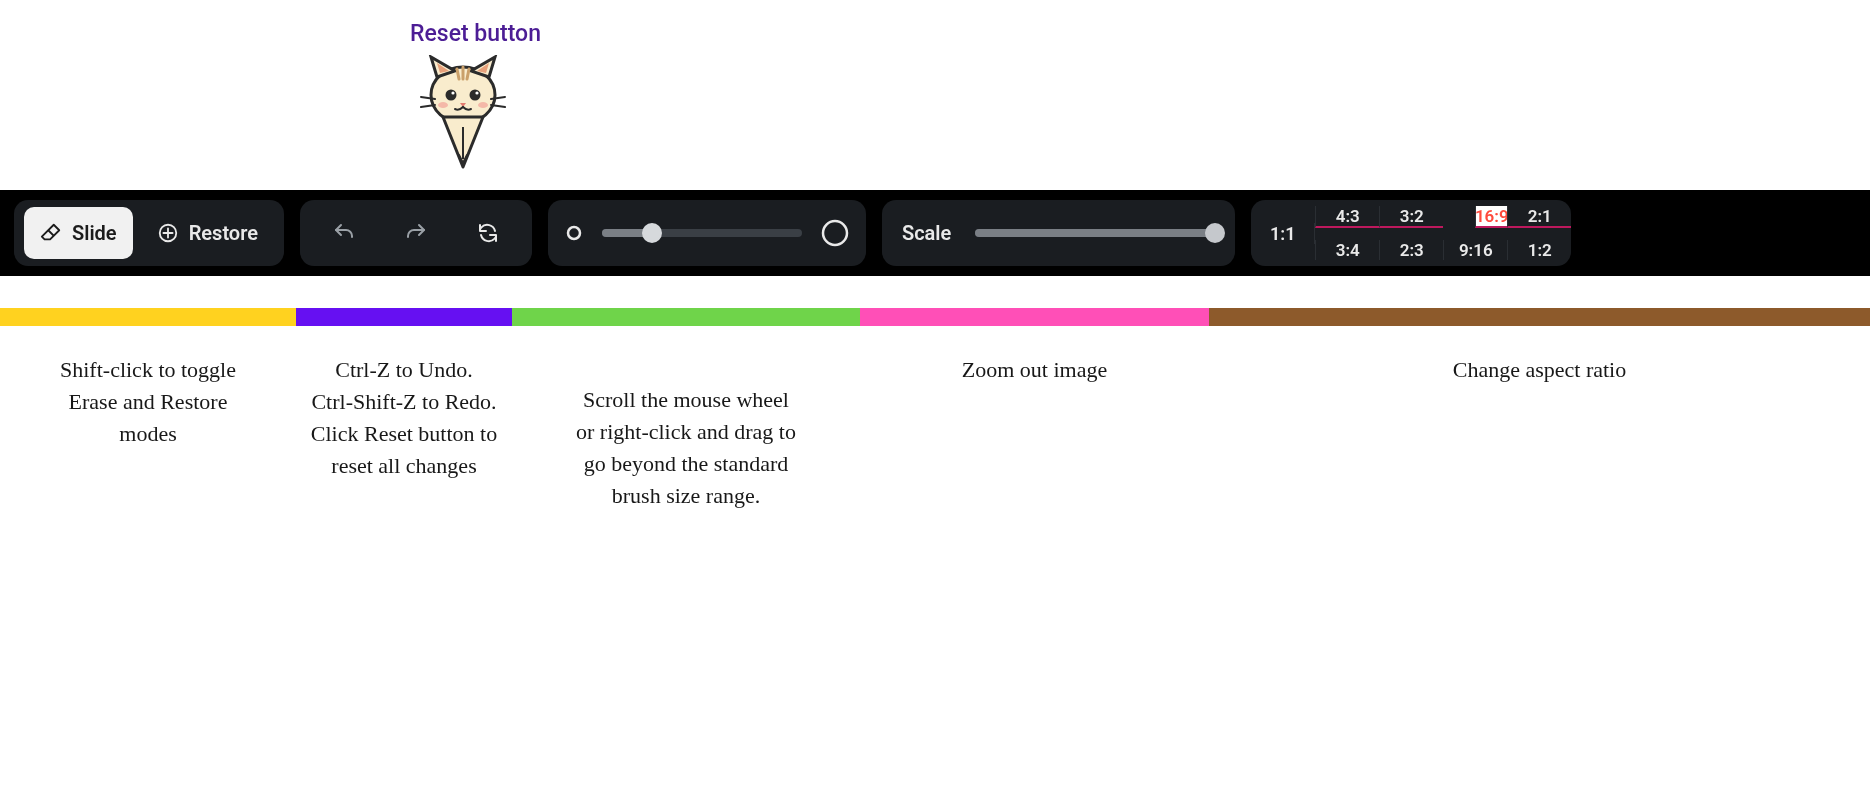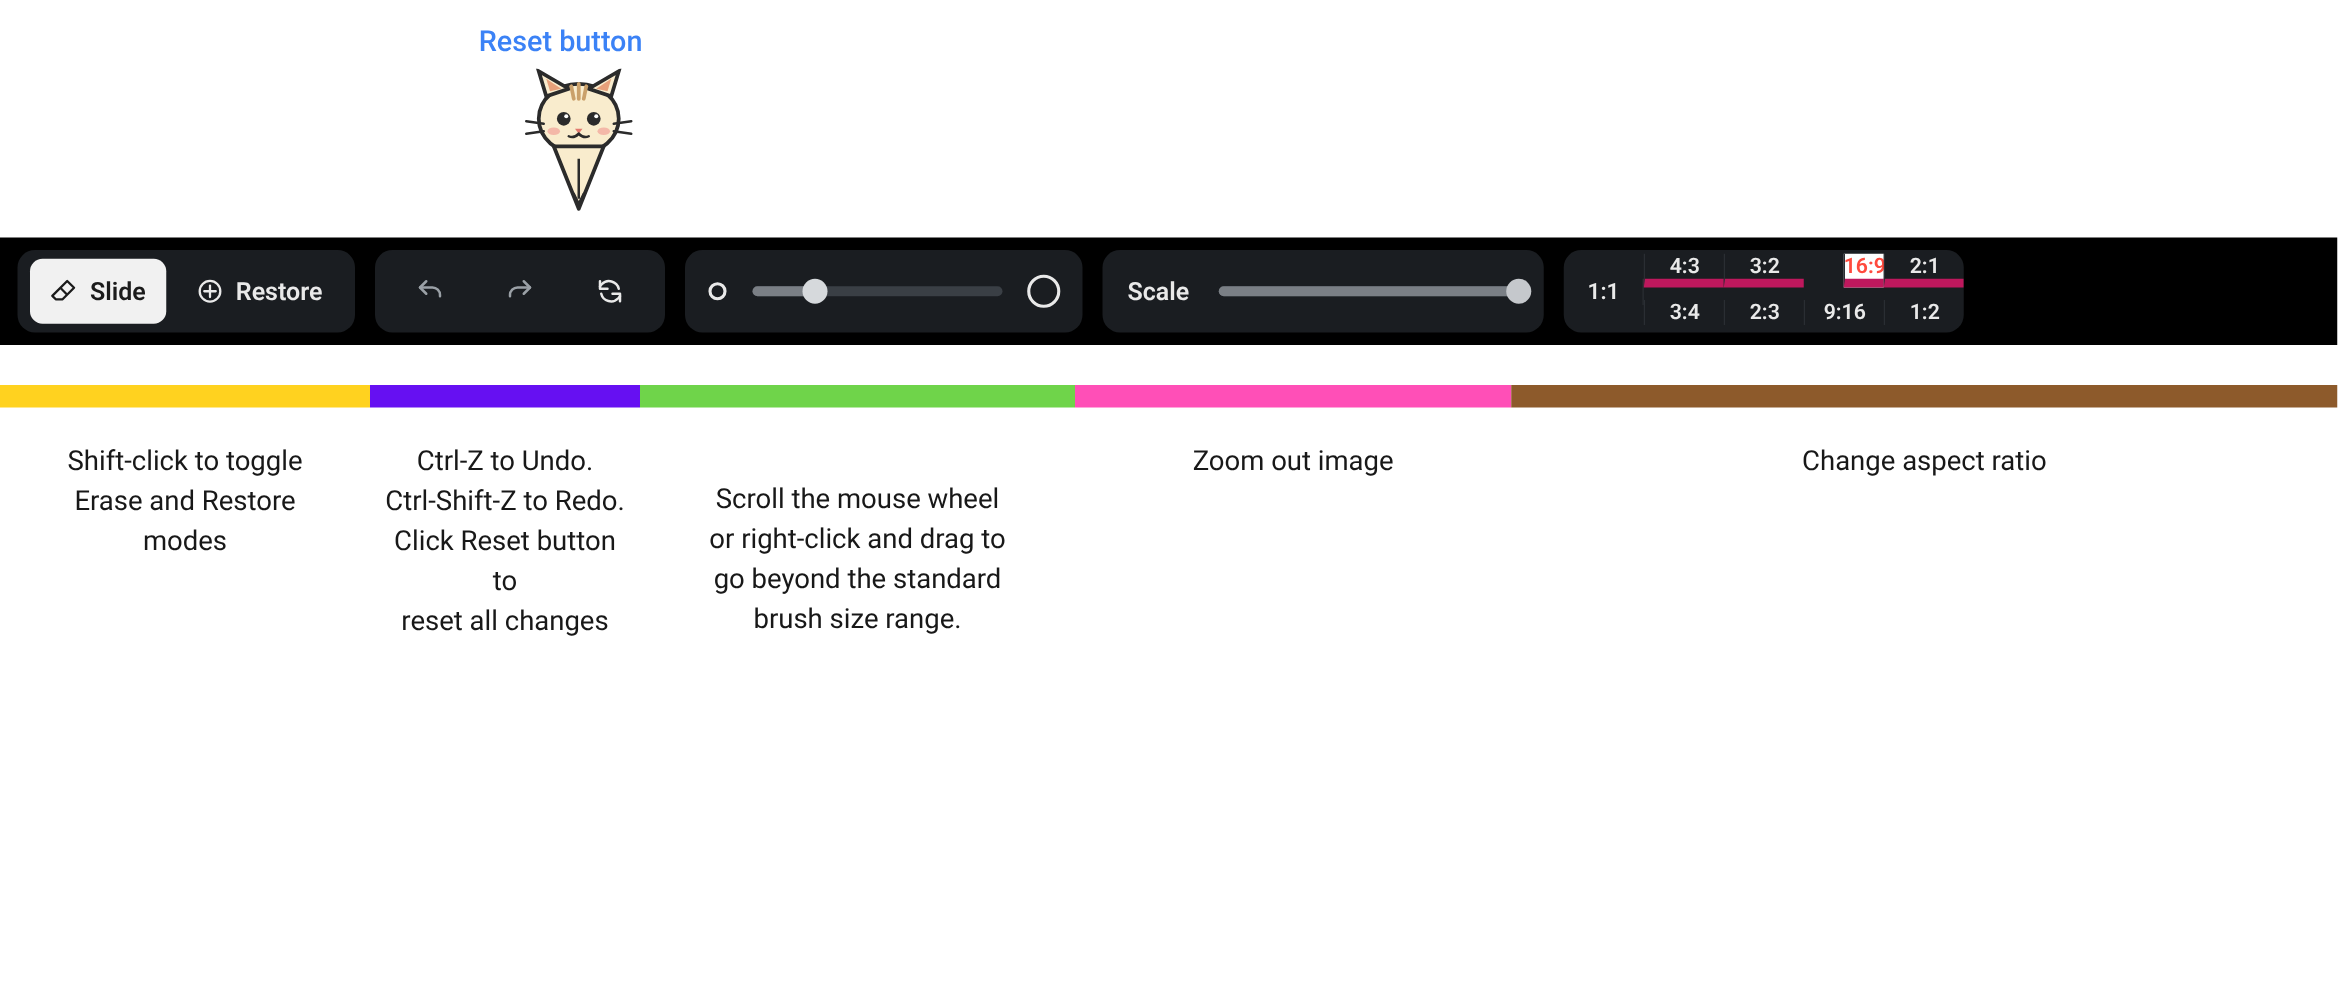--- a/index.html
+++ b/index.html
@@ -11,25 +11,25 @@
     color:#181818;
   }
 
   
   .top-anno {
     position:relative;
     height:190px;
   }
   .reset-label {
     position:absolute;
-    left:383px;
+    left:410px;
     top:20px;
     font-size:23px;
     font-weight:500;
-    color:#3b82f6;
+    color:#4c1d95;
   }
   .cat-pointer {
     position:absolute;
     left:413px;
     top:55px;
     width:100px;
     height:120px;
   }
 
   
@@ -124,21 +124,21 @@
     color:#e9e9e9; font-size:18px; font-weight:600;
     border-right:1px solid #2a2e33;
     cursor:pointer;
   }
   .ratio-cell {
     display:flex; align-items:center; justify-content:center;
     color:#e9e9e9; font-size:17px; font-weight:600;
     border-left:1px solid #2a2e33;
     cursor:pointer;
   }
-  .ratio-cell:nth-child(-n+5) { border-bottom:7px solid #be185d; }
+  .ratio-cell:nth-child(-n+5) { border-bottom:2px solid #be185d; }
   .ratio-cell.selected {
     background:#ffffff;
     color:#ff4a3d;
     margin-left:32px;
   }
 
   
   .legend-bar {
     margin-top:32px;
     height:18px;
@@ -149,20 +149,21 @@
   .seg-yellow { background:#ffd21f; }
   .seg-purple { background:#6610f2; }
   .seg-green  { background:#6fd44a; }
   .seg-pink   { background:#ff4fb7; }
   .seg-brown  { background:#8d5a2b; }
 
   
   .legend-text {
     display:flex;
     margin-top:28px;
+    font-family:Liberation Serif, serif;
   }
   .legend-col {
     text-align:center;
     font-size:22px;
     line-height:1.45;
     color:#181818;
     padding:0 10px;
   }
   .legend-col .extra {
     display:block;

